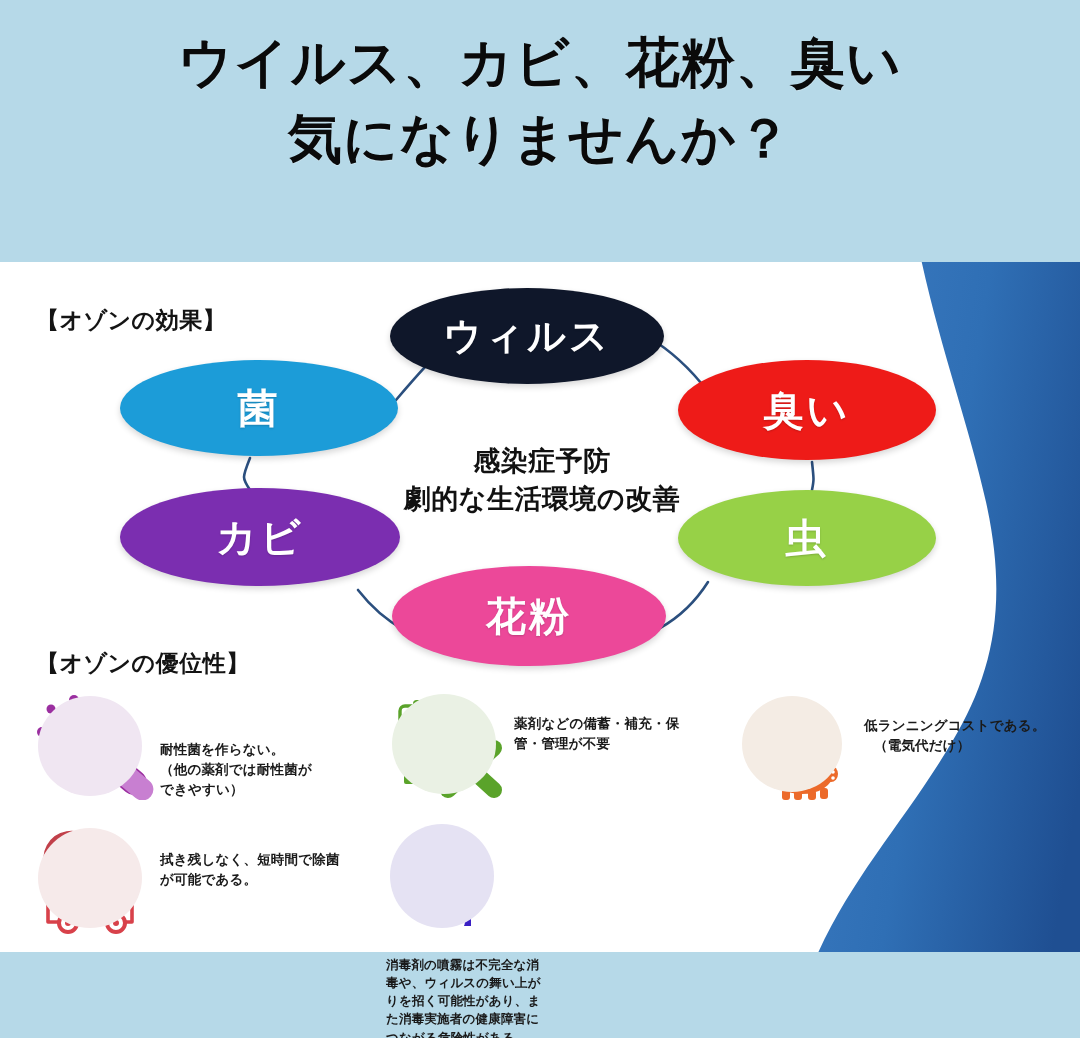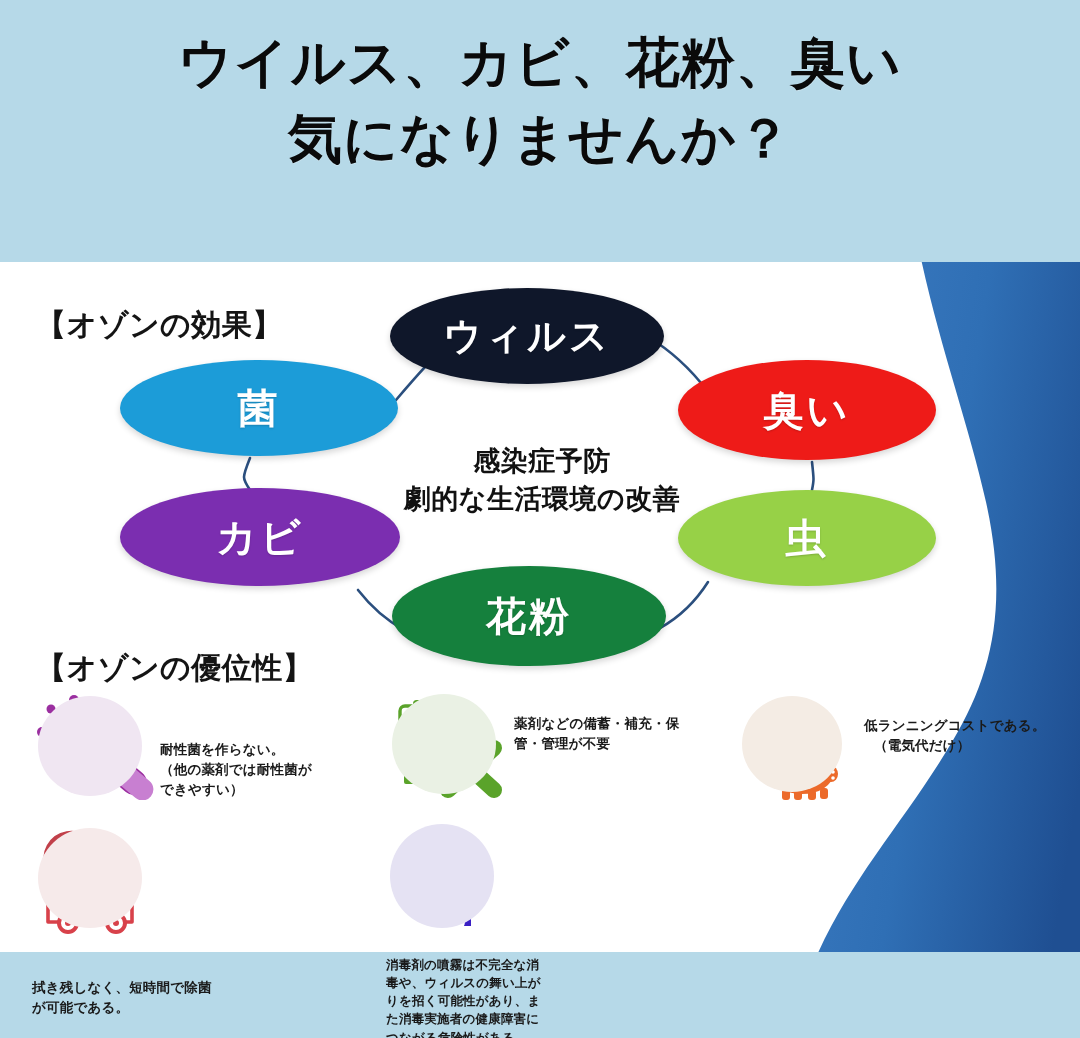--- a/index.html
+++ b/index.html
@@ -58,21 +58,21 @@
     right: -40px;
     top: -60px;
     width: 340px;
     height: 820px;
     pointer-events: none;
   }
 
   
   .sec-heading {
     position: absolute;
-    font-size: 30px;
+    font-size: 23px;
     font-weight: 700;
     color: #141414;
     letter-spacing: 0.5px;
     white-space: nowrap;
   }
   #effects-heading { left: 36px; top: 305px; }
   #advantage-heading { left: 36px; top: 648px; }
 
   
   .diagram {
@@ -92,21 +92,21 @@
     border-radius: 50%;
     color: #ffffff;
     font-weight: 700;
     letter-spacing: 3px;
     text-shadow: 0 1px 2px rgba(0,0,0,0.18);
     box-shadow: 0 3px 6px rgba(0,0,0,0.16);
   }
   .node.n-virus  { left: 290px; top:   6px; width: 274px; height: 96px; background:#0f172a; font-size: 38px; }
   .node.n-odor   { left: 578px; top:  78px; width: 258px; height: 100px; background:#ee1b18; font-size: 40px; }
   .node.n-insect { left: 578px; top: 208px; width: 258px; height: 96px; background:#97d147; font-size: 40px; }
-  .node.n-pollen { left: 292px; top: 284px; width: 274px; height: 100px; background:#15803d; font-size: 40px; }
+  .node.n-pollen { left: 292px; top: 284px; width: 274px; height: 100px; background:#ec4899; font-size: 40px; }
   .node.n-mold   { left:  20px; top: 206px; width: 280px; height: 98px; background:#7b2eb0; font-size: 40px; }
   .node.n-germ   { left:  20px; top:  78px; width: 278px; height: 96px; background:#1c9cd8; font-size: 40px; }
 
   .center-text {
     position: absolute;
     left: 300px;
     top: 160px;
     width: 284px;
     text-align: center;
     color: #111111;
@@ -134,21 +134,21 @@
     color: #1a1a1a;
     line-height: 1.48;
     letter-spacing: 0.2px;
     padding-top: 24px;
   }
   .adv-text.small { font-size: 12.5px; line-height: 1.45; padding-top: 6px; }
 
   #adv-1 { left: 32px;  top: 690px; width: 360px; align-items: flex-end; }
   #adv-2 { left: 386px; top: 690px; width: 352px; }
   #adv-3 { left: 736px; top: 692px; width: 330px; }
-  #adv-4 { left: 32px;  top: 826px; width: 360px; flex-direction: column; }
+  #adv-4 { left: 32px;  top: 826px; width: 360px; }
   #adv-5 { left: 386px; top: 822px; width: 370px; flex-direction: column; }
 
   .blob {
     position: absolute;
     border-radius: 50%;
   }
 </style>
 </head>
 <body>
 

